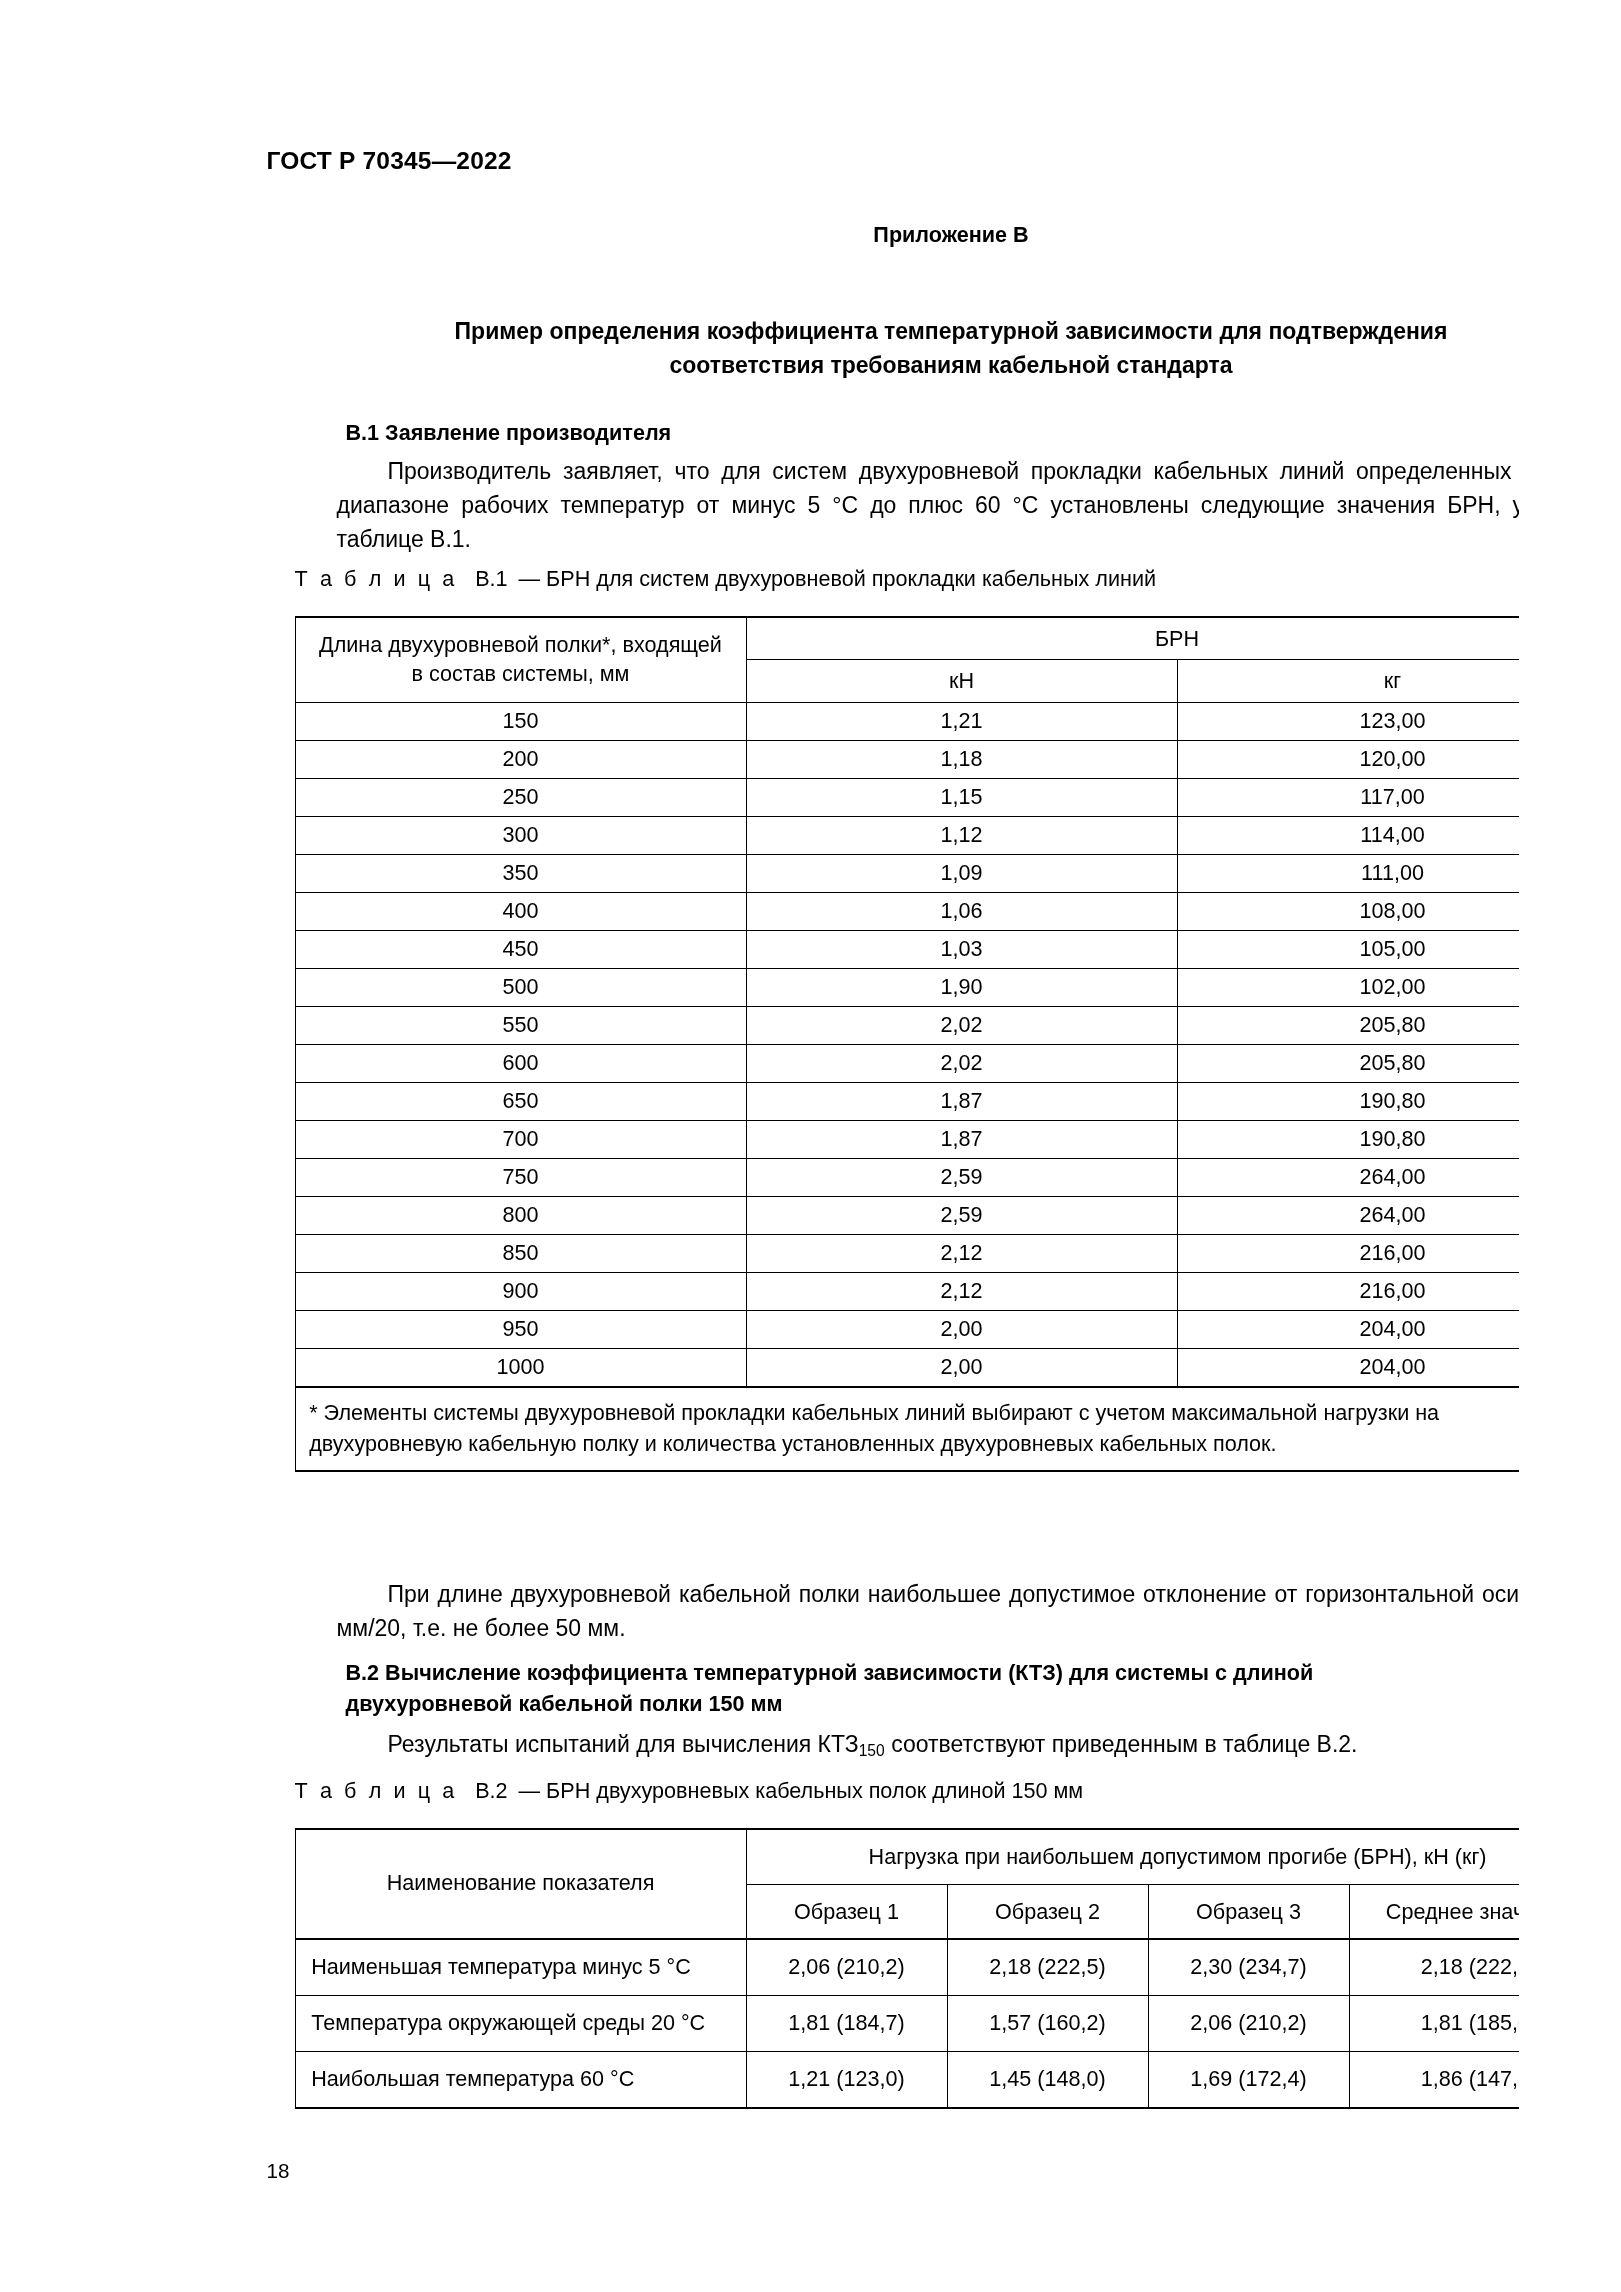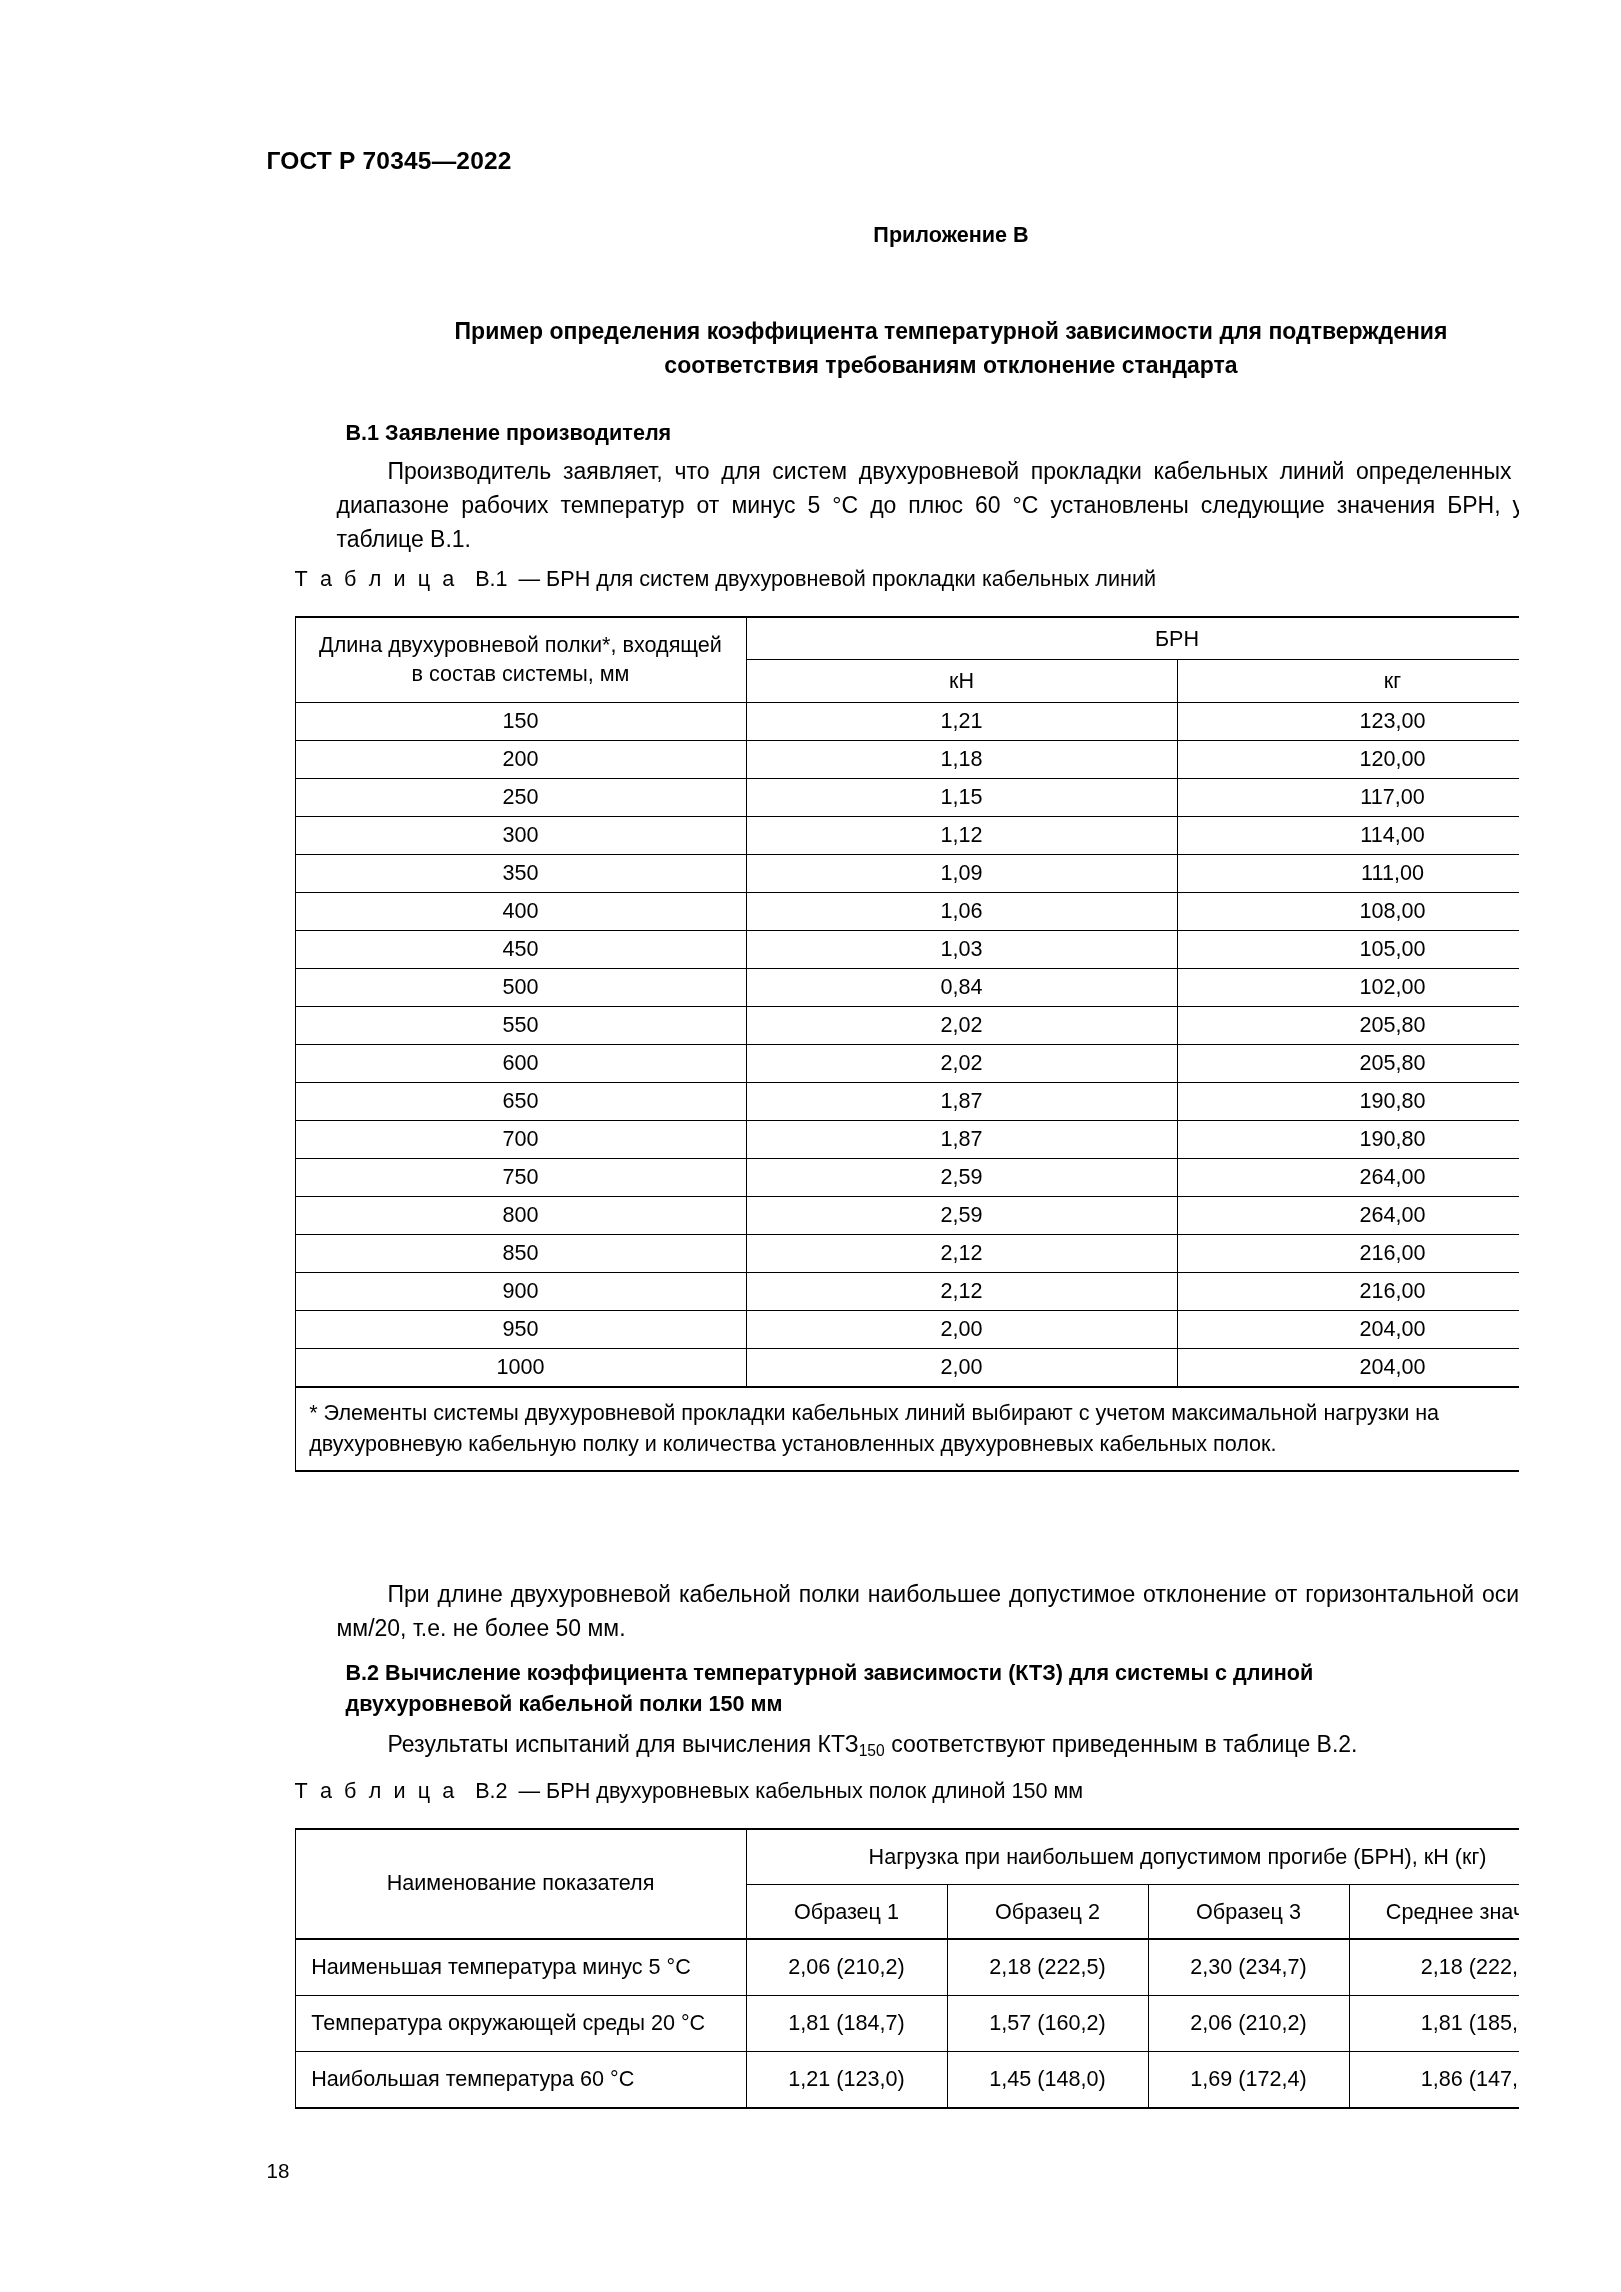--- a/index.html
+++ b/index.html
@@ -152,21 +152,21 @@
 <div class="page">
 
   <div class="doc-header">ГОСТ Р 70345—2022</div>
 
   <div class="annex-block">
     <div>Приложение В</div>
   </div>
 
   <div class="annex-title">
     <div>Пример определения коэффициента температурной зависимости для подтверждения</div>
-    <div>соответствия требованиям отклонение стандарта</div>
+    <div>соответствия требованиям кабельной стандарта</div>
   </div>
 
   <div class="sec-head" style="left:243px; top:417px;">В.1 Заявление производителя</div>
 
   <div class="para" style="left:192px; top:455px; width:1313px;">
     <span class="indent"></span><span>Производитель заявляет, что для систем двухуровневой прокладки кабельных линий определенных размеров в диапазоне рабочих температур от минус 5 °С до плюс 60 °С установлены следующие значения БРН, указанные в таблице В.1.</span>
   </div>
 
   <div class="tbl-caption" style="left:192px; top:564px;">
     <span class="spaced">Т а б л и ц а</span>
@@ -221,21 +221,21 @@
         <td>1,06</td>
         <td>108,00</td>
       </tr>
       <tr>
         <td>450</td>
         <td>1,03</td>
         <td>105,00</td>
       </tr>
       <tr>
         <td>500</td>
-        <td>0,84</td>
+        <td>1,90</td>
         <td>102,00</td>
       </tr>
       <tr>
         <td>550</td>
         <td>2,02</td>
         <td>205,80</td>
       </tr>
       <tr>
         <td>600</td>
         <td>2,02</td>

